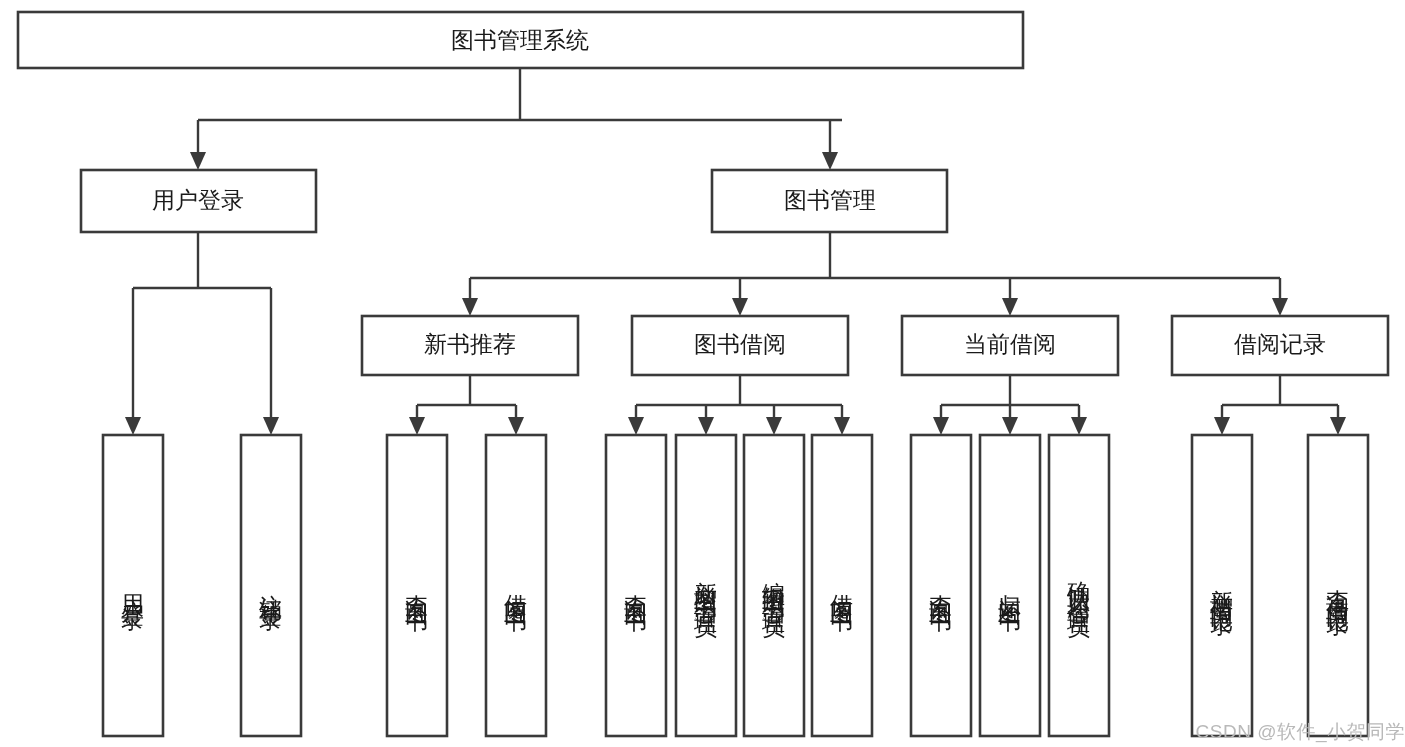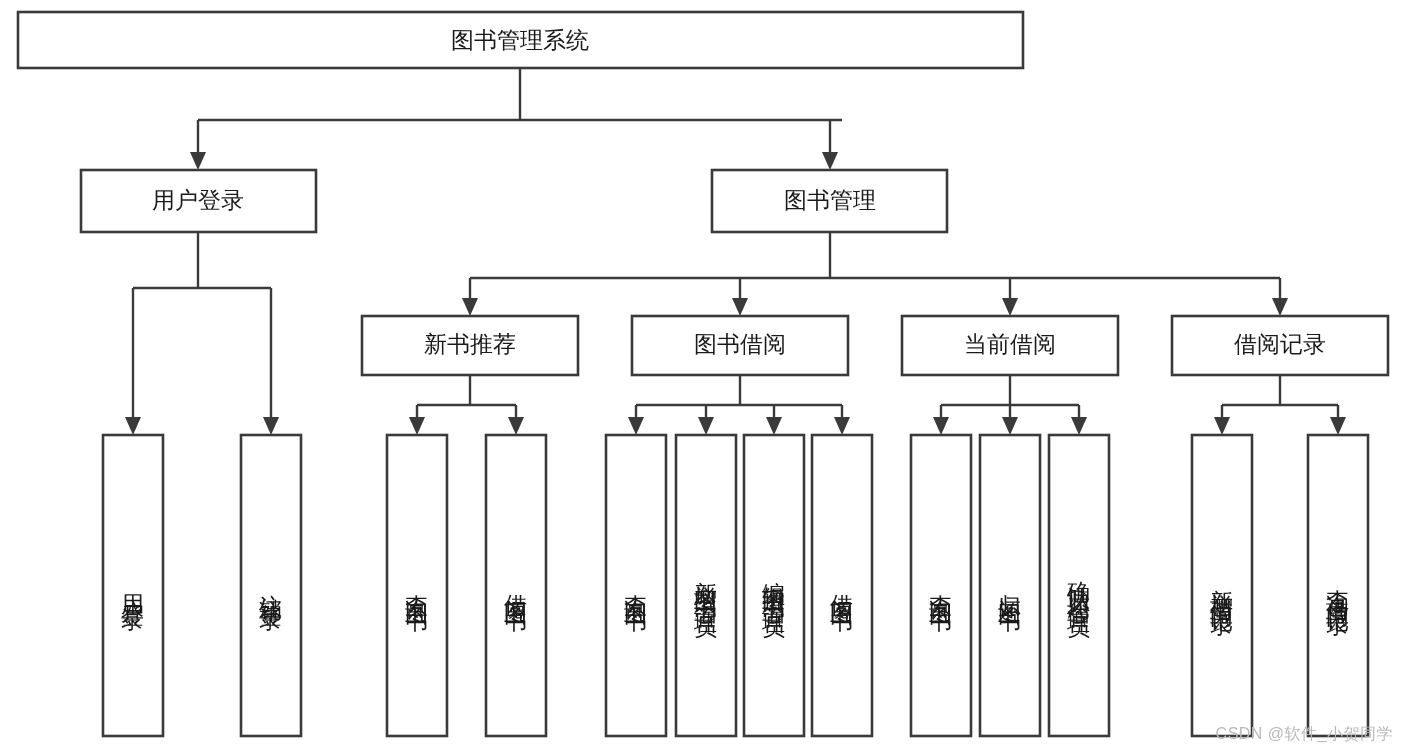--- a/index.html
+++ b/index.html
@@ -66,24 +66,24 @@
     color: #1a1a1a;
     display: flex;
     align-items: center;
     justify-content: center;
     text-align: center;
     white-space: nowrap;
     pointer-events: none;
   }
   .watermark {
     position: absolute;
-    right: 12px;
+    right: 0;
     bottom: 2px;
     font-family: "Liberation Sans", "DejaVu Sans", sans-serif;
-    font-size: 16px;
+    font-size: 19px;
     color: #b9b9b9;
     letter-spacing: 0.5px;
     white-space: nowrap;
   }
 </style>
 </head>
 <body>
 
 <div id="diagram-root">
 

